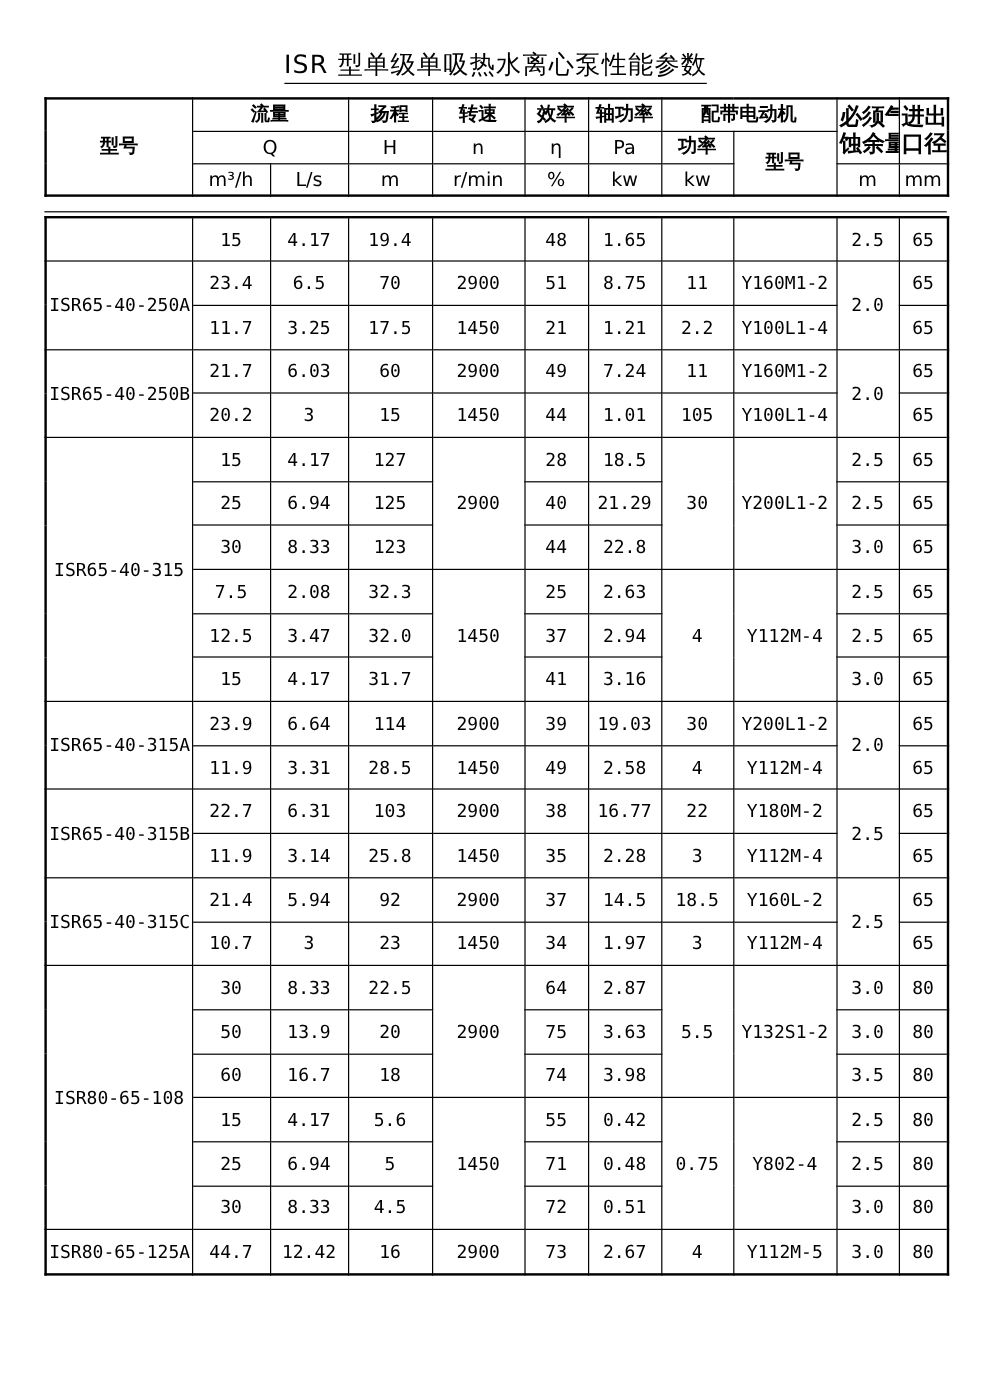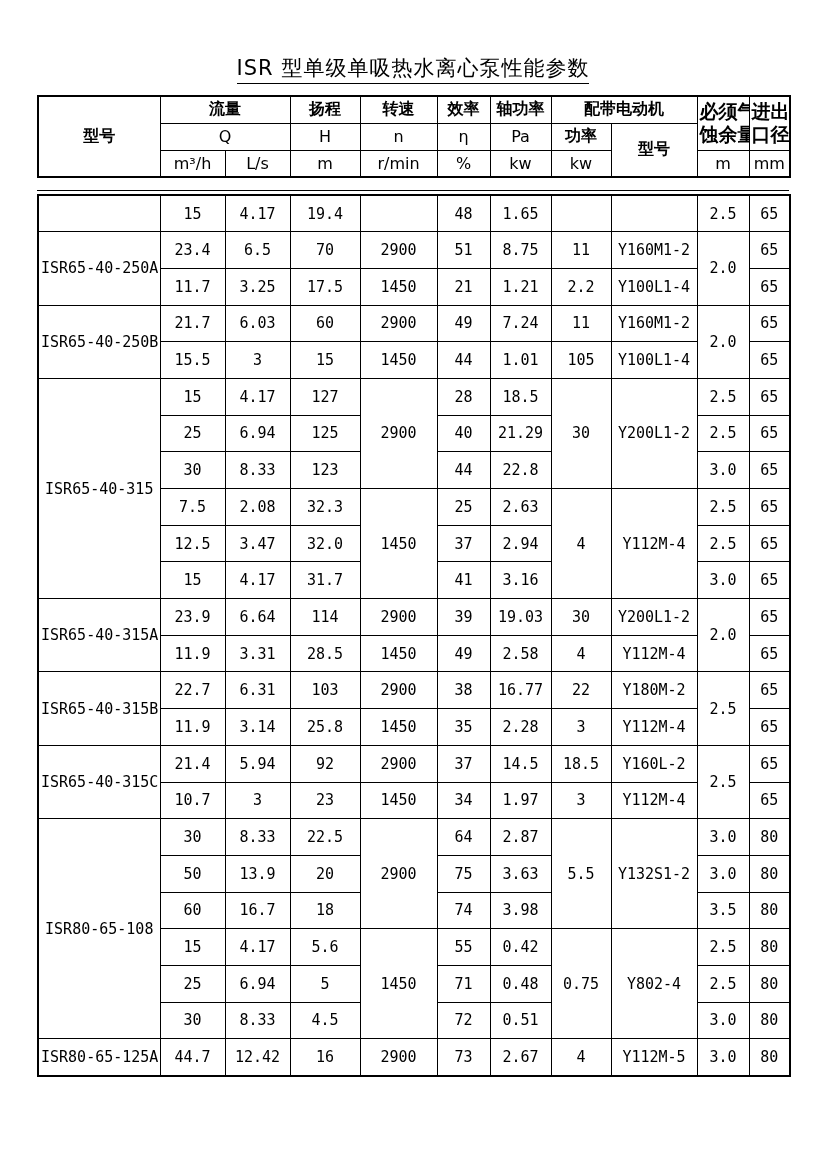--- a/index.html
+++ b/index.html
@@ -6,21 +6,21 @@
   .page {
     position: relative;
     width: 826px;
     height: 1165px;
     background: #ffffff;
     color: #000000;
     font-family: "DejaVu Sans", sans-serif;
     overflow: hidden;
   }
   .title-wrap {
-    margin-top: 54px;
+    margin-top: 40px;
     text-align: center;
   }
   .title-wrap span {
     display: inline-block;
     font-size: 21px;
     font-weight: normal;
     letter-spacing: 1px;
     border-bottom: 1px solid #000;
     padding-bottom: 1px;
     font-family: "DejaVu Sans", sans-serif;
@@ -190,21 +190,21 @@
           <td>60</td>
           <td>2900</td>
           <td>49</td>
           <td>7.24</td>
           <td>11</td>
           <td>Y160M1-2</td>
           <td rowspan="2">2.0</td>
           <td>65</td>
         </tr>
         <tr>
-          <td>15.5</td>
+          <td>20.2</td>
           <td>3</td>
           <td>15</td>
           <td>1450</td>
           <td>44</td>
           <td>1.01</td>
           <td>105</td>
           <td>Y100L1-4</td>
           <td>65</td>
         </tr>
         <tr>

